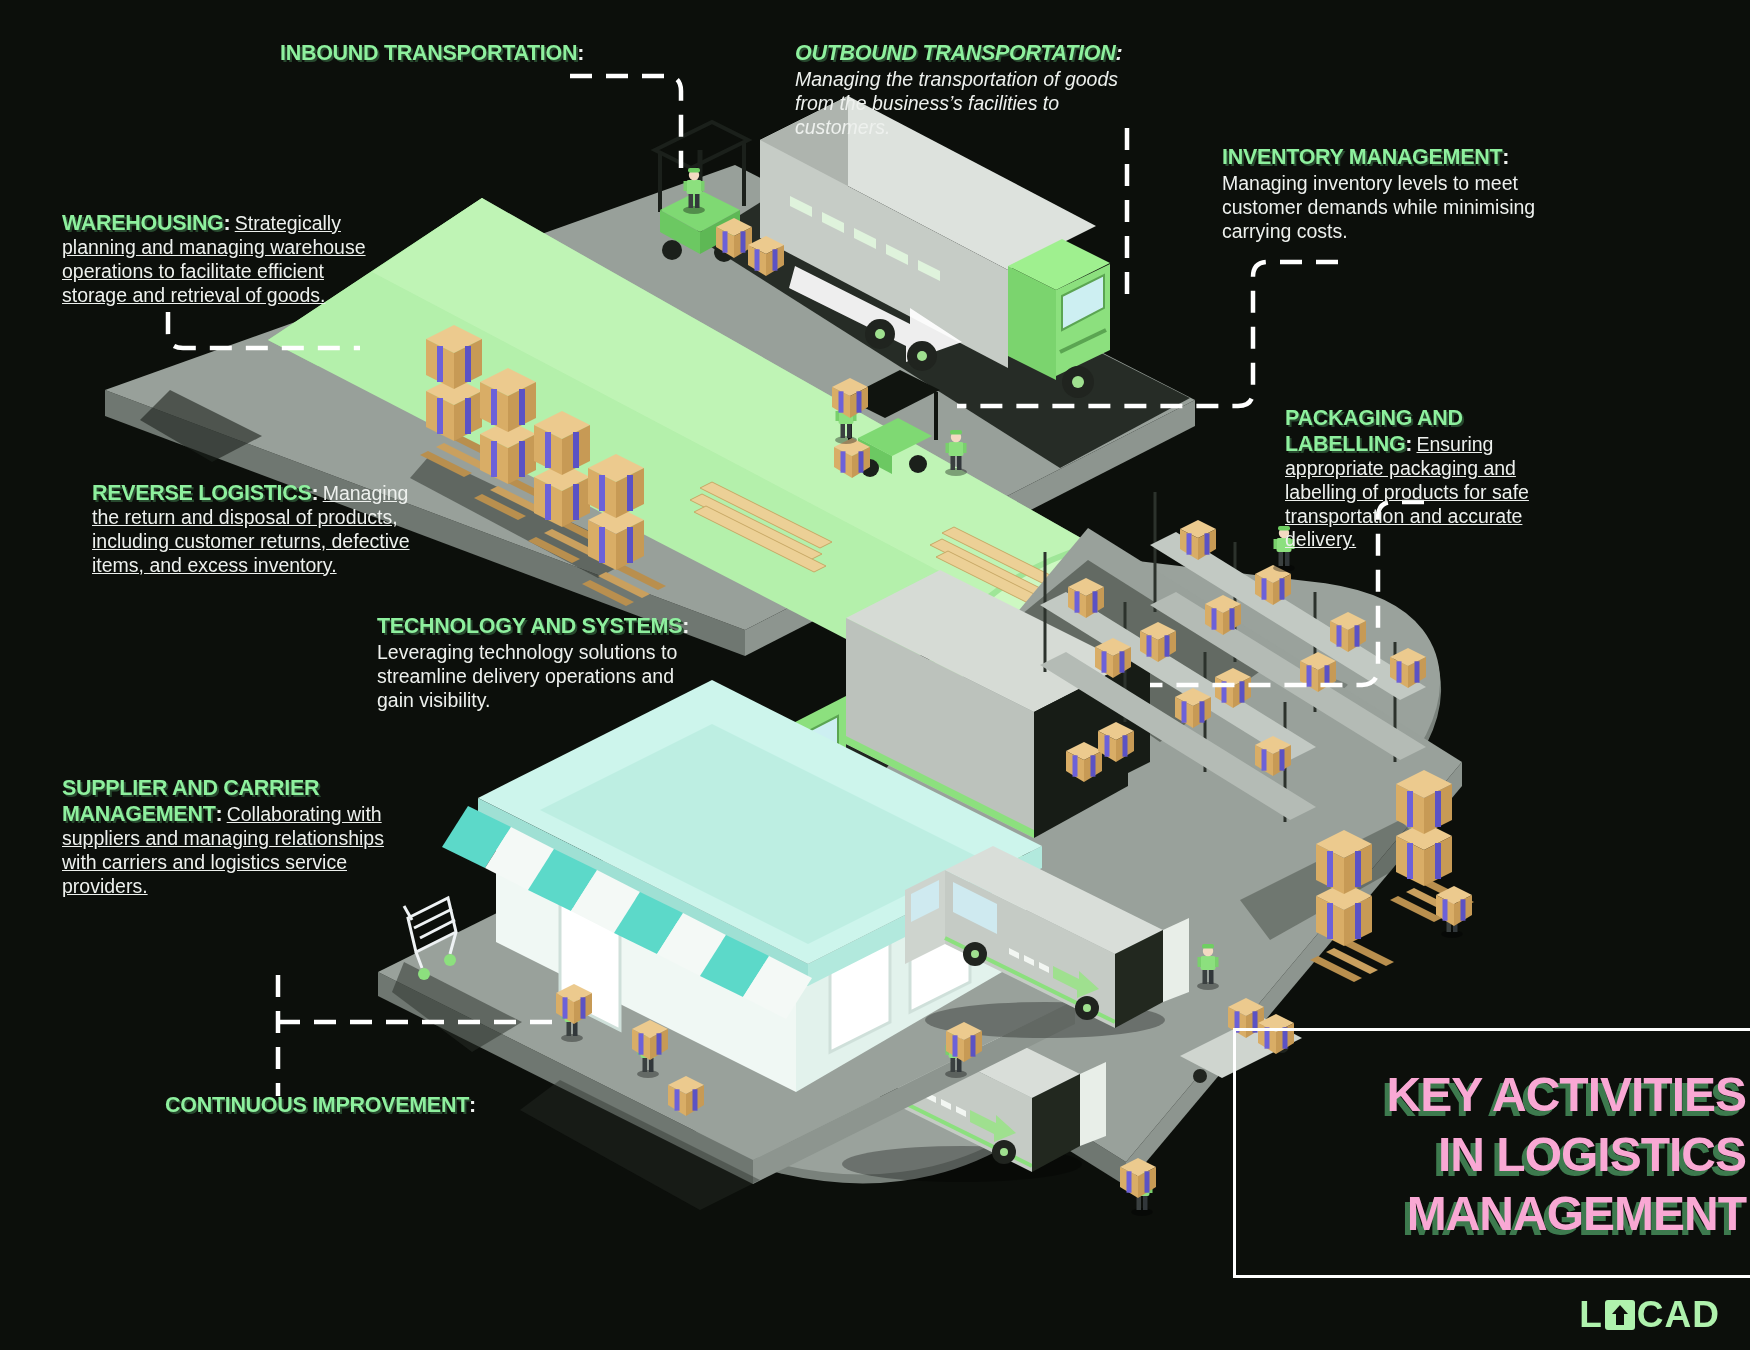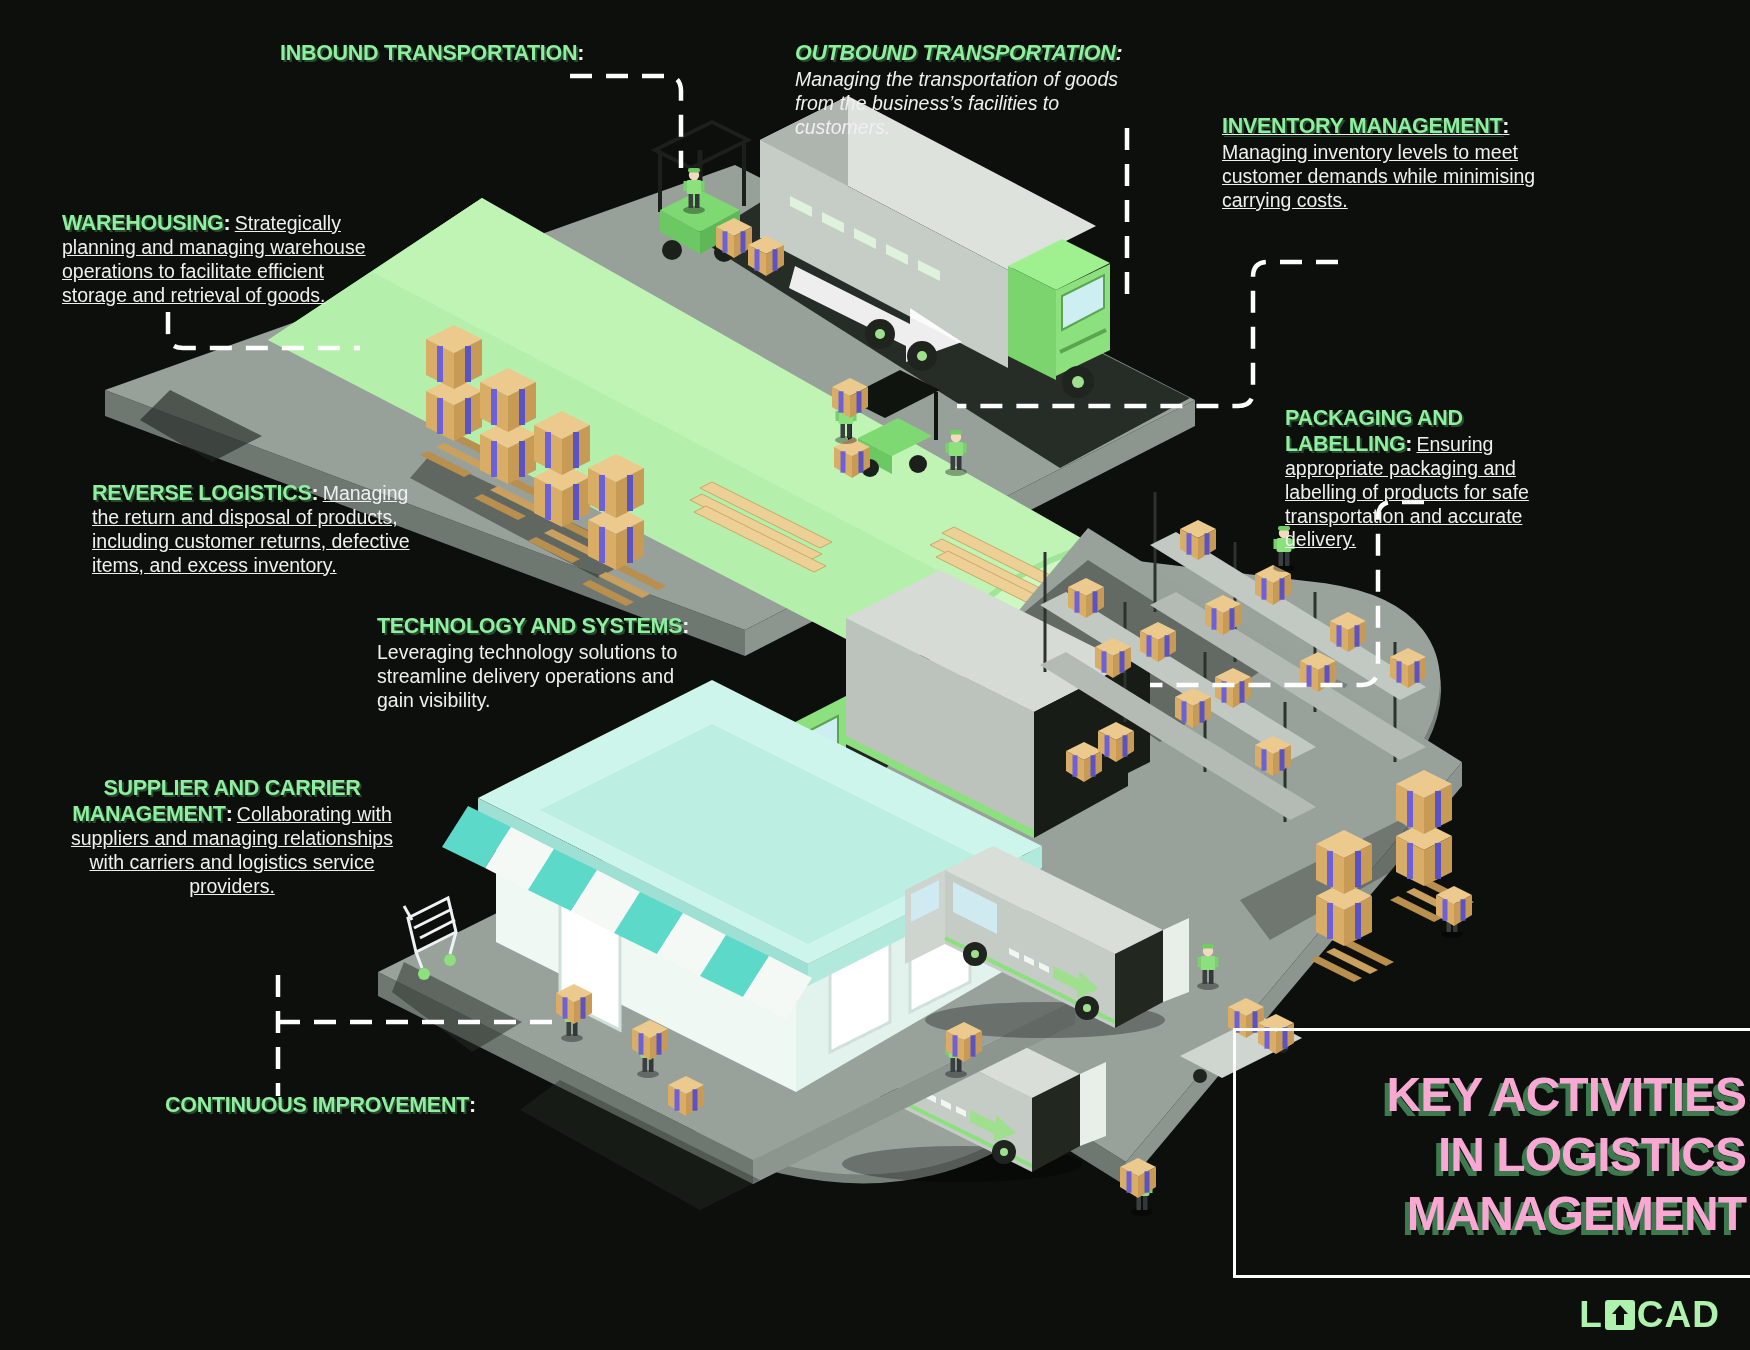--- a/index.html
+++ b/index.html
@@ -8,27 +8,27 @@
   svg{position:absolute;inset:0;}
   .callout{position:absolute;color:#eef1ee;font-size:19.5px;line-height:1.22;}
   .ch{color:#8ef09e;font-weight:bold;font-size:21.5px;letter-spacing:-0.3px;
       text-shadow:2px 2px 0 #27492e;line-height:1.12;}
   .colon{color:#eef1ee;font-weight:bold;font-size:21.5px;}
   .stacked .ch{white-space:nowrap;}
   .stacked .cb{display:block;margin-top:2px;}
   .inline .cb{margin-left:4px;text-decoration:underline;}
   #c-inbound{left:280px;top:40px;width:345px;}
   #c-outbound{left:795px;top:40px;width:340px;font-style:italic;}
-  #c-inventory{left:1222px;top:113px;width:332px;text-decoration:underline;}
+  #c-inventory{left:1222px;top:144px;width:332px;}
   #c-warehousing{left:62px;top:210px;width:304px;}
   #c-order{left:1222px;top:265px;width:332px;}
   #c-packaging{left:1285px;top:406px;width:268px;}
   #c-reverse{left:92px;top:480px;width:334px;}
   #c-technology{left:377px;top:613px;width:330px;}
-  #c-supplier{left:62px;top:776px;width:340px;text-align:center;}
+  #c-supplier{left:62px;top:776px;width:340px;}
   #c-continuous{left:165px;top:1092px;width:362px;}
   #title-box{position:absolute;left:1233px;top:1028px;width:560px;height:250px;
              border:3px solid #ffffff;box-sizing:border-box;text-align:right;
              padding:34px 44px 0 0;}
   .tline{color:#f9a8d4;font-weight:bold;font-size:48px;line-height:1.24;letter-spacing:-1px;
          text-shadow:-5px 5px 0 #3d7a4e;}
   #brand{position:absolute;right:30px;top:1294px;display:flex;align-items:center;
          color:#aff2ad;font-weight:bold;font-size:37px;letter-spacing:1px;}
   .omark{display:inline-block;position:relative;width:30px;height:30px;background:#aff2ad;
          border-radius:3px;margin:0 2px;}

